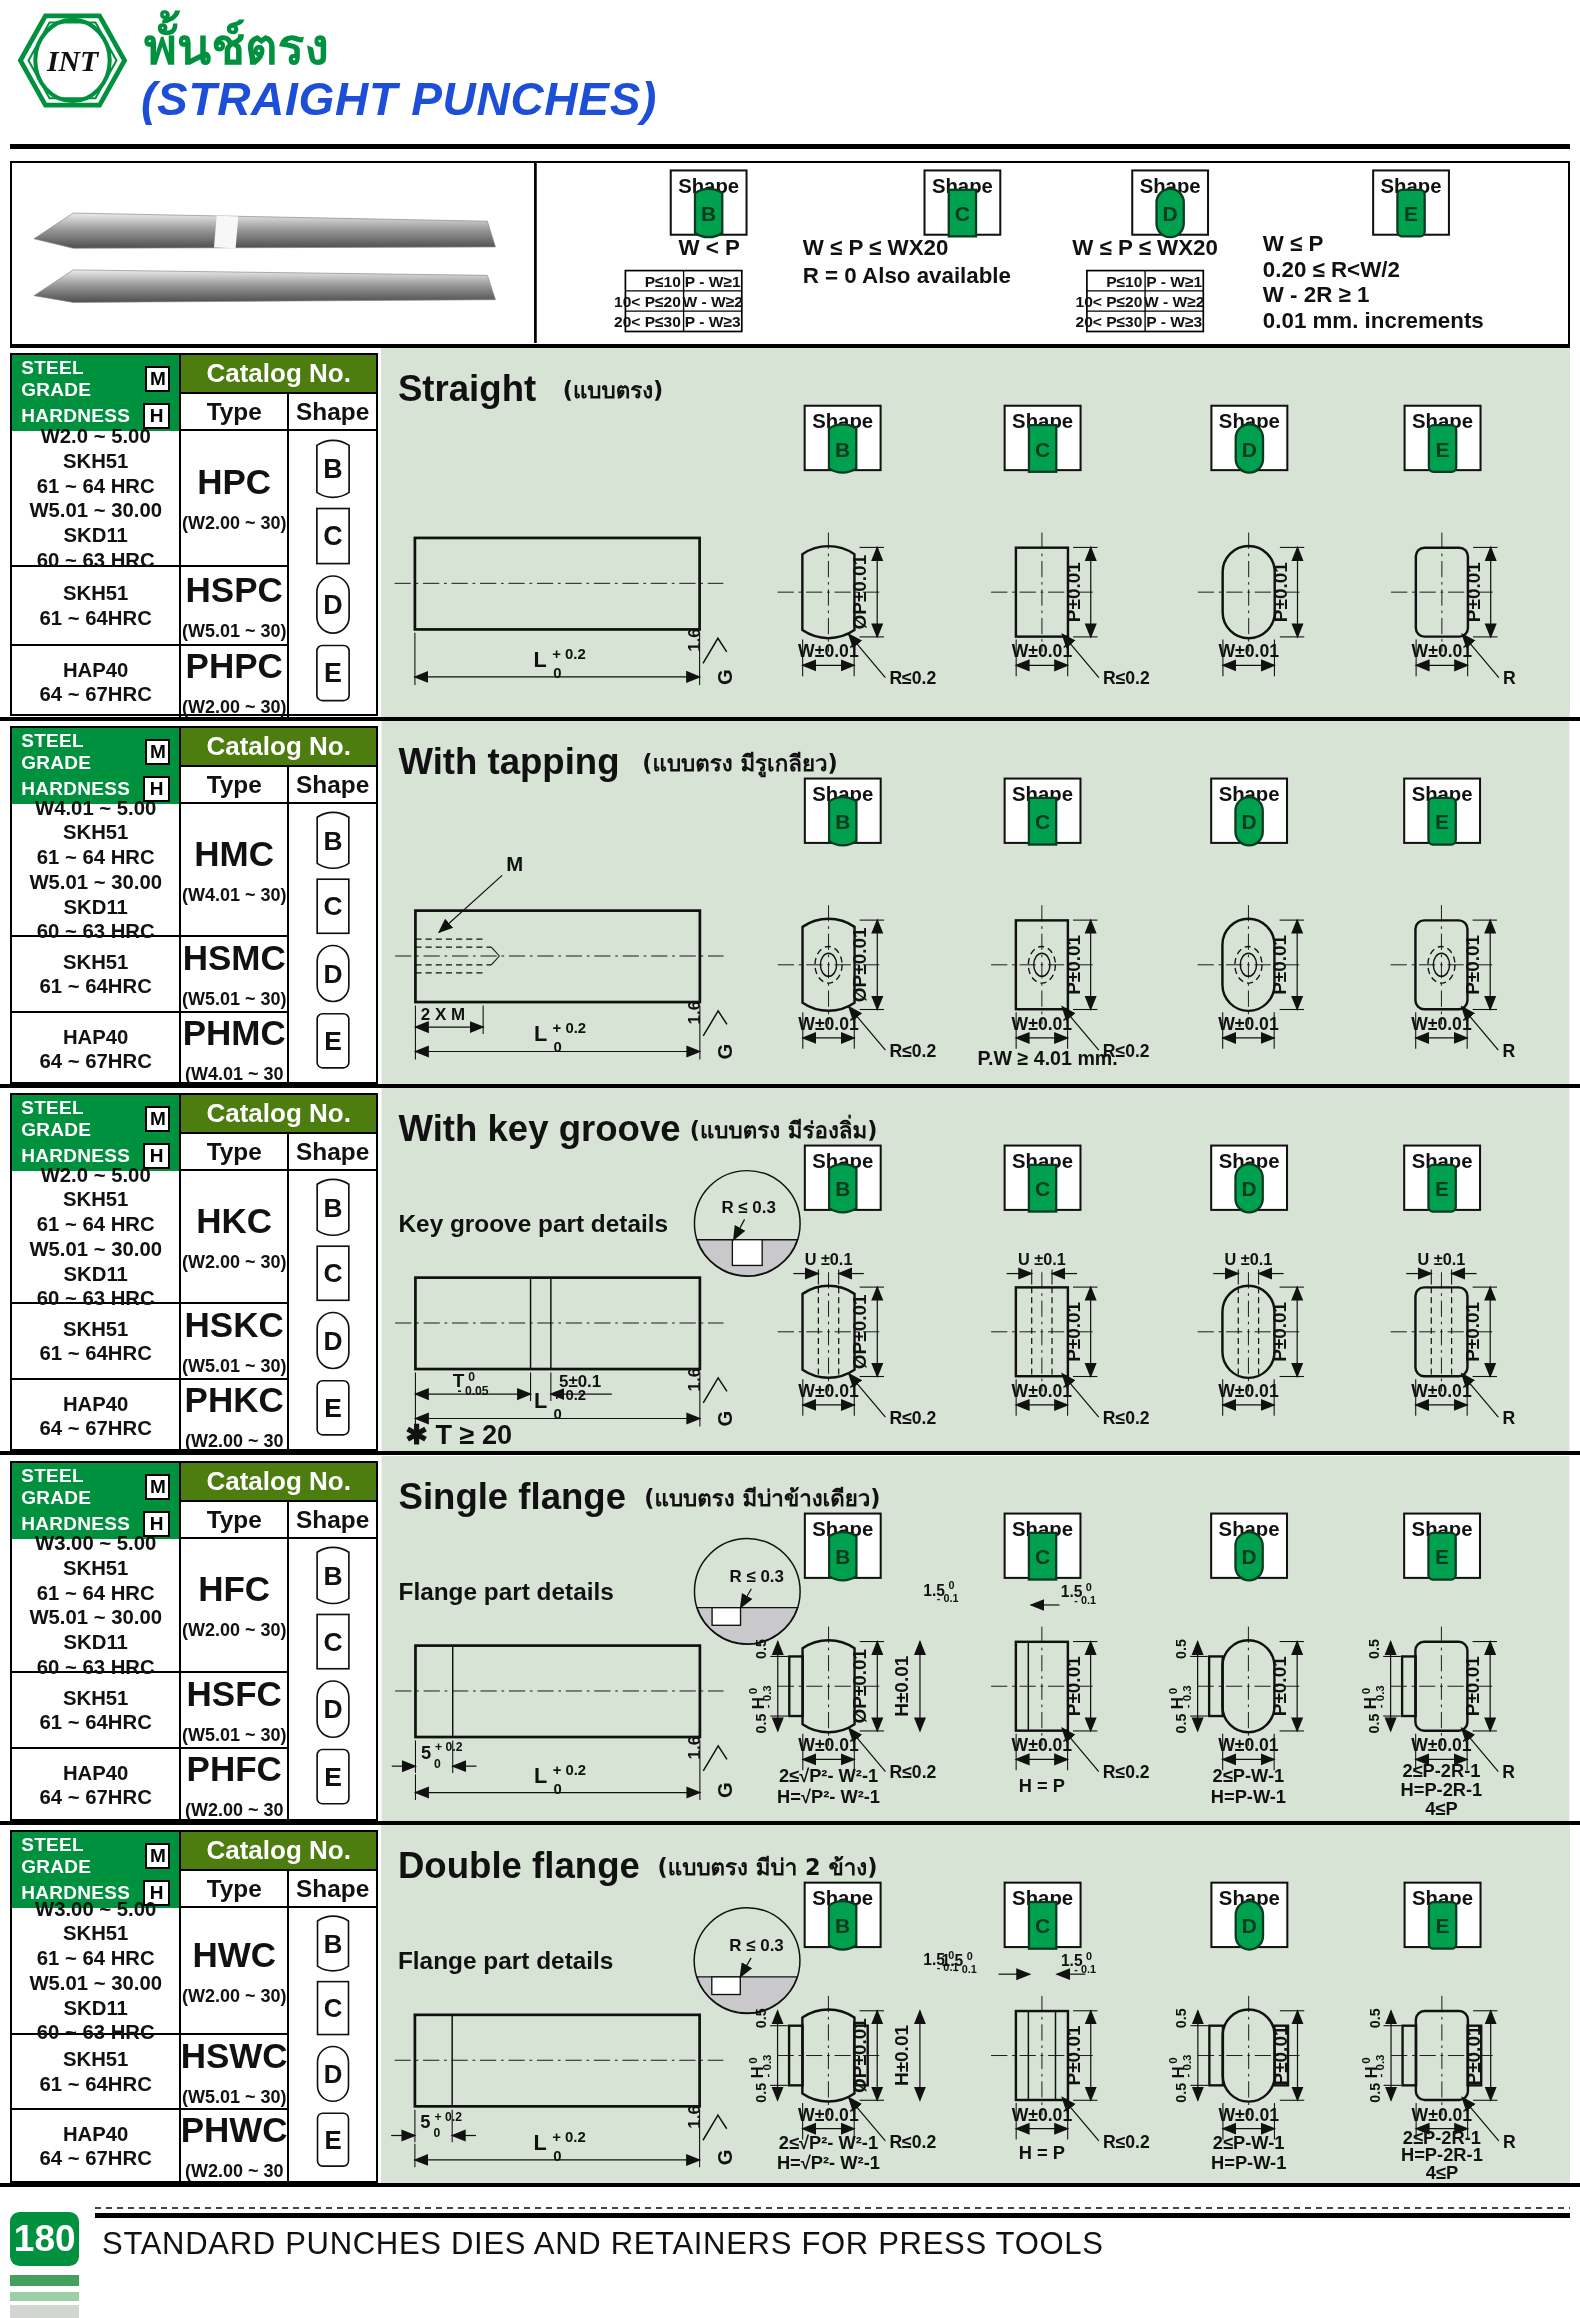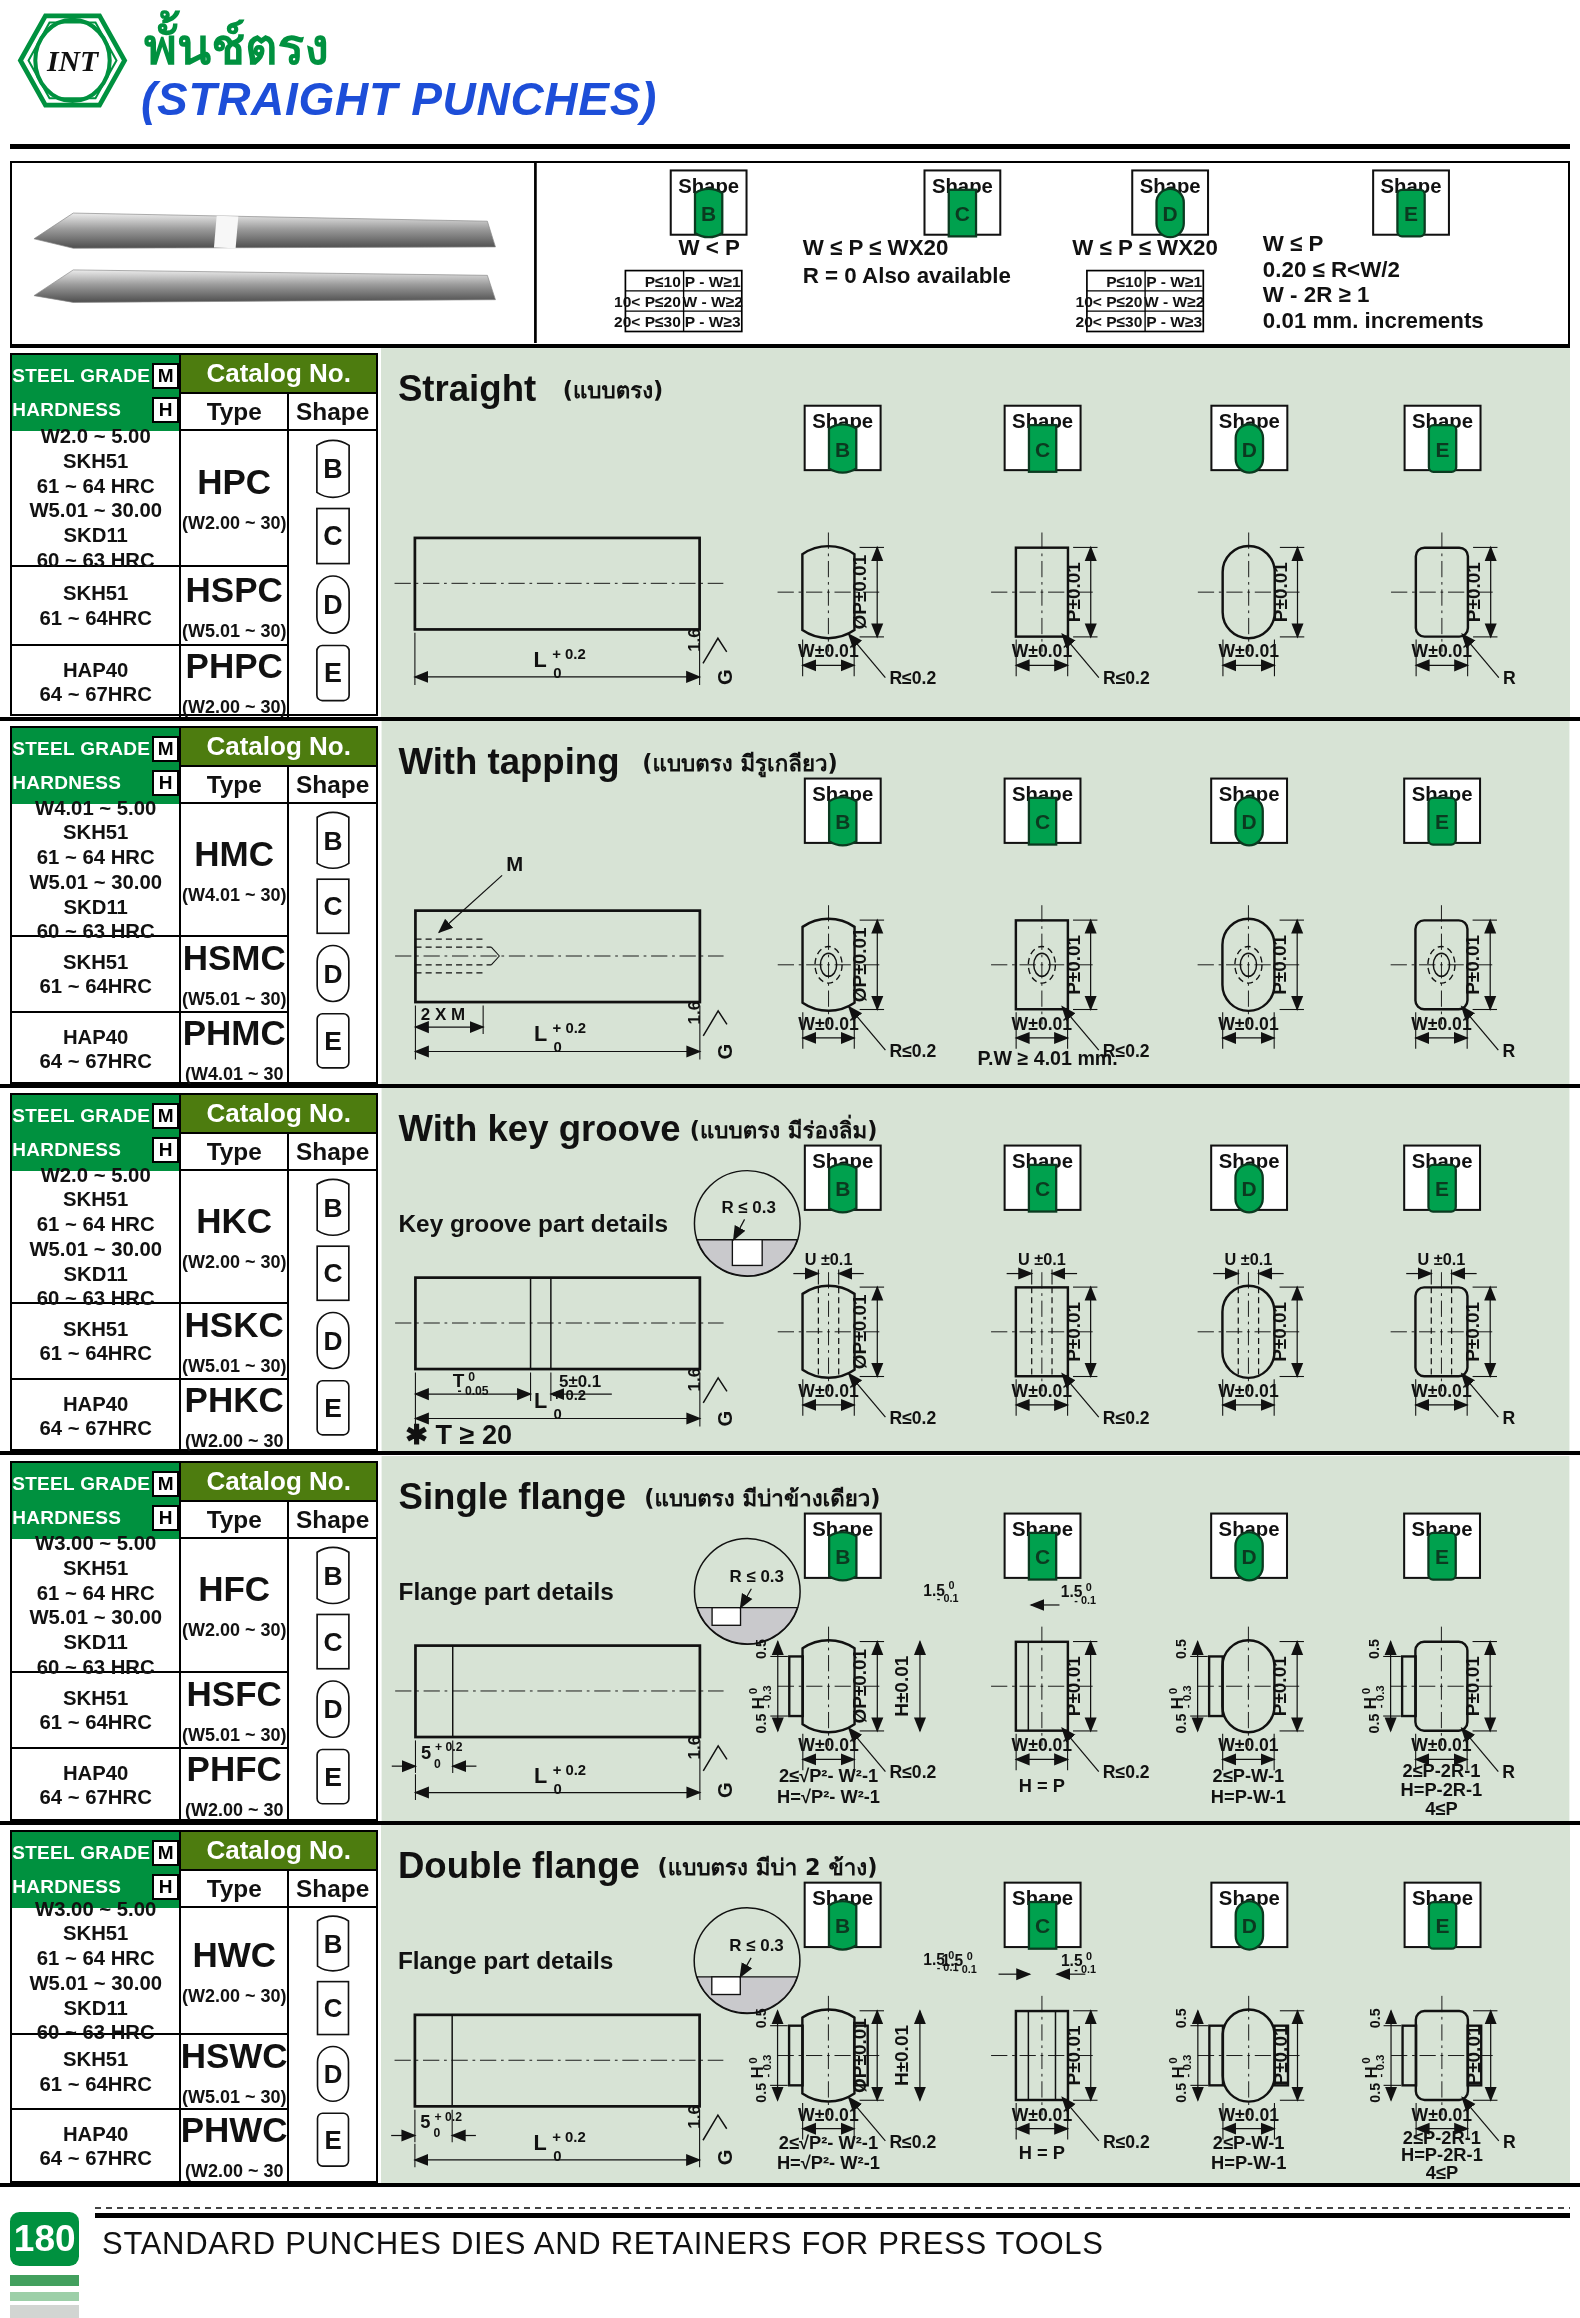--- a/index.html
+++ b/index.html
@@ -9,21 +9,21 @@
   
   .h-thai{left:144px;top:6.8px;font-family:"DejaVu Sans",sans-serif;font-weight:bold;font-size:50px;color:#00913f}
   .h-en{left:141px;top:72px;font-weight:bold;font-style:italic;font-size:46px;color:#1d4ed8;letter-spacing:0.7px}
   .h-rule{left:10.2px;top:144px;width:1560px;height:4.7px;background:#000}
   
   .tbox{left:10.2px;top:161px;width:1560px;height:187px;background:#fff;border:2.7px solid #000;border-bottom-width:4.1px}
   
   .sec{position:absolute;left:0;width:1580px;border-bottom:4.1px solid #000;overflow:hidden;background:#fff}
   .sb{position:absolute;left:10.2px;top:5.4px;width:368px;background:#fff;border:2.7px solid #000;display:flex;flex-direction:column}
   .sbh{display:grid;grid-template-columns:169px 108px 1fr;grid-template-rows:39px 37px}
-  .sg{grid-area:1/1/3/2;background:#00913f;display:flex;flex-direction:column;justify-content:space-evenly;padding:0 0;border-right:2px solid #000}
+  .sg{grid-area:1/1/3/2;background:#00913f;display:flex;flex-direction:column;justify-content:space-evenly;padding:0 9px;border-right:2px solid #000}
   .sgrow{display:flex;align-items:center;justify-content:space-between}
   .sglbl{color:#fff;font-weight:bold;font-size:19px;letter-spacing:0.3px}
   .badge{width:27px;height:26px;background:#fff;border:2px solid #000;color:#000;font-weight:bold;font-size:19px;display:flex;align-items:center;justify-content:center}
   .scat{grid-area:1/2/2/4;background:#4d7c0f;color:#fff;font-size:26px;font-weight:bold;display:flex;align-items:center;justify-content:center;border-bottom:2px solid #000}
   .sth{font-size:24.4px;font-weight:bold;display:flex;align-items:center;justify-content:center;border-right:2px solid #000;border-bottom:2px solid #000;background:#fff}
   .sth.last{border-right:none}
   .sbb{flex:1;display:grid;grid-template-columns:169px 108px 1fr}
   .gcell{border-right:2px solid #000;border-bottom:2px solid #000;display:flex;align-items:center;justify-content:center;text-align:center;font-weight:bold;font-size:20.3px;line-height:1.22;white-space:pre-line}
   .tcell{border-right:2px solid #000;border-bottom:2px solid #000;display:flex;flex-direction:column;align-items:center;justify-content:center;gap:11px}
   .tname{font-size:35px;font-weight:bold}

